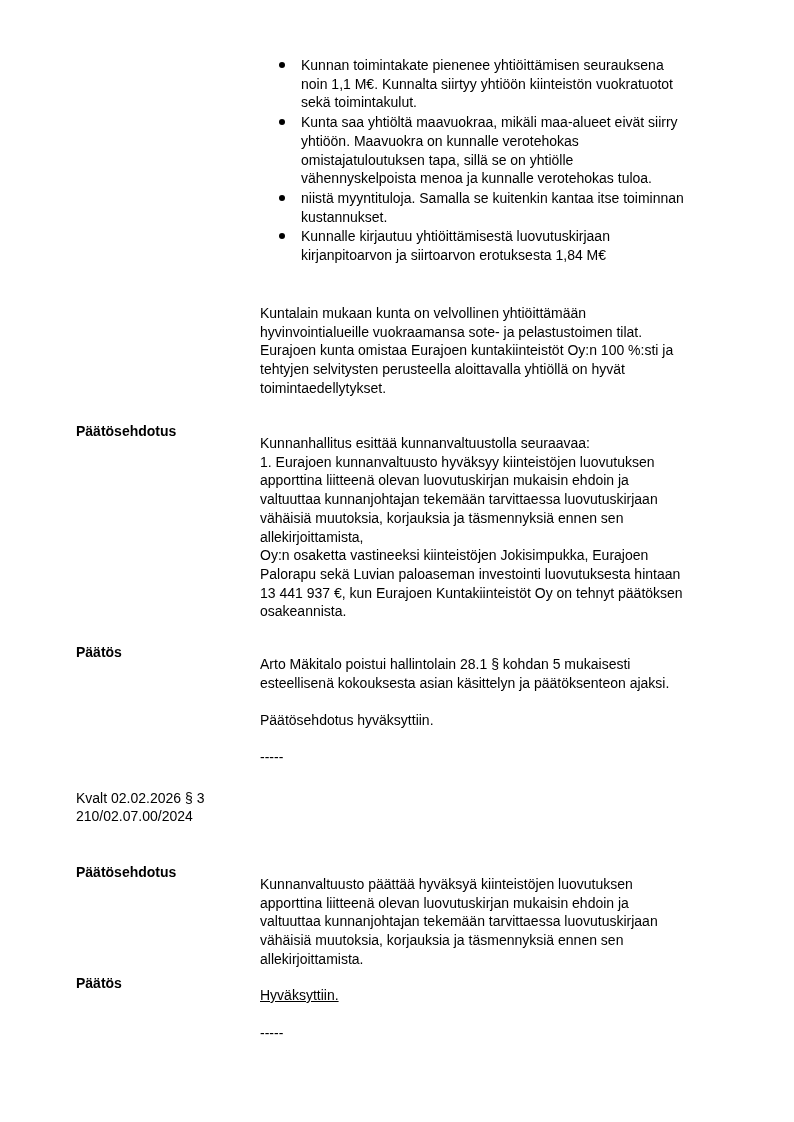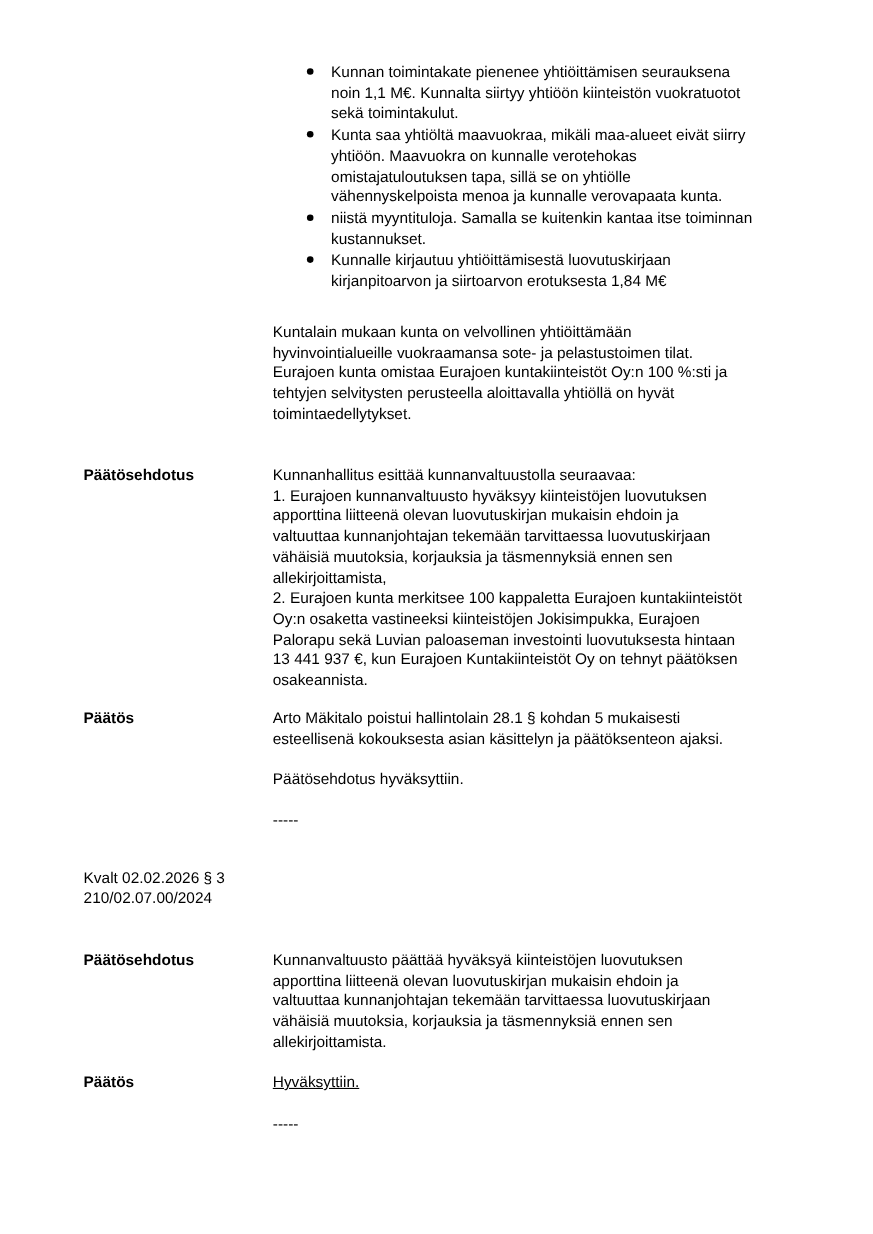--- a/index.html
+++ b/index.html
@@ -4,41 +4,41 @@
 <style>
   html, body { margin: 0; padding: 0; background: #ffffff; }
   body {
     width: 794px; height: 1122px; position: relative; overflow: hidden;
     font-family: "Liberation Sans", sans-serif; font-size: 14px; color: #000;
     line-height: 18.7px;
   }
   .bullets { position: absolute; left: 275px; top: 52px; width: 470px; margin: 4px; padding: 0; list-style: none; }
   .bullets li { position: relative; padding-left: 22px; margin-bottom: 1px; }
   .bullets li .dot { position: absolute; left: 0; top: 6px; width: 6px; height: 6px; border-radius: 50%; background: #000; }
-  .para { position: absolute; left: 248px; width: 495px; margin: 0; }
+  .para { position: absolute; left: 248px; width: 495px; margin: 12px; }
   .para p { margin: 0; }
   .label { position: absolute; left: 76px; font-weight: bold; }
   .ref { position: absolute; left: 76px; }
 </style>
 </head>
 <body>
 
 <ul class="bullets">
   <li>
     <span class="dot"></span>
     <div>Kunnan toimintakate pienenee yhtiöittämisen seurauksena</div>
     <div>noin 1,1 M€. Kunnalta siirtyy yhtiöön kiinteistön vuokratuotot</div>
     <div>sekä toimintakulut.</div>
   </li>
   <li>
     <span class="dot"></span>
     <div>Kunta saa yhtiöltä maavuokraa, mikäli maa-alueet eivät siirry</div>
     <div>yhtiöön. Maavuokra on kunnalle verotehokas</div>
     <div>omistajatuloutuksen tapa, sillä se on yhtiölle</div>
-    <div>vähennyskelpoista menoa ja kunnalle verovapaata kunta.</div>
+    <div>vähennyskelpoista menoa ja kunnalle verotehokas tuloa.</div>
   </li>
   <li>
     <span class="dot"></span>
     <div>niistä myyntituloja. Samalla se kuitenkin kantaa itse toiminnan</div>
     <div>kustannukset.</div>
   </li>
   <li>
     <span class="dot"></span>
     <div>Kunnalle kirjautuu yhtiöittämisestä luovutuskirjaan</div>
     <div>kirjanpitoarvon ja siirtoarvon erotuksesta 1,84 M€</div>
@@ -54,21 +54,20 @@
 </div>
 
 <div class="label" style="top:422px;">Päätösehdotus</div>
 <div class="para" style="top:422px;">
   <p>Kunnanhallitus esittää kunnanvaltuustolla seuraavaa:</p>
   <p>1. Eurajoen kunnanvaltuusto hyväksyy kiinteistöjen luovutuksen</p>
   <p>apporttina liitteenä olevan luovutuskirjan mukaisin ehdoin ja</p>
   <p>valtuuttaa kunnanjohtajan tekemään tarvittaessa luovutuskirjaan</p>
   <p>vähäisiä muutoksia, korjauksia ja täsmennyksiä ennen sen</p>
   <p>allekirjoittamista,</p>
-  <p>2. Eurajoen kunta merkitsee 100 kappaletta Eurajoen kuntakiinteistöt</p>
   <p>Oy:n osaketta vastineeksi kiinteistöjen Jokisimpukka, Eurajoen</p>
   <p>Palorapu sekä Luvian paloaseman investointi luovutuksesta hintaan</p>
   <p>13 441 937 €, kun Eurajoen Kuntakiinteistöt Oy on tehnyt päätöksen</p>
   <p>osakeannista.</p>
 </div>
 
 <div class="label" style="top:643px;">Päätös</div>
 <div class="para" style="top:643px;">
   <p>Arto Mäkitalo poistui hallintolain 28.1 § kohdan 5 mukaisesti</p>
   <p>esteellisenä kokouksesta asian käsittelyn ja päätöksenteon ajaksi.</p>

